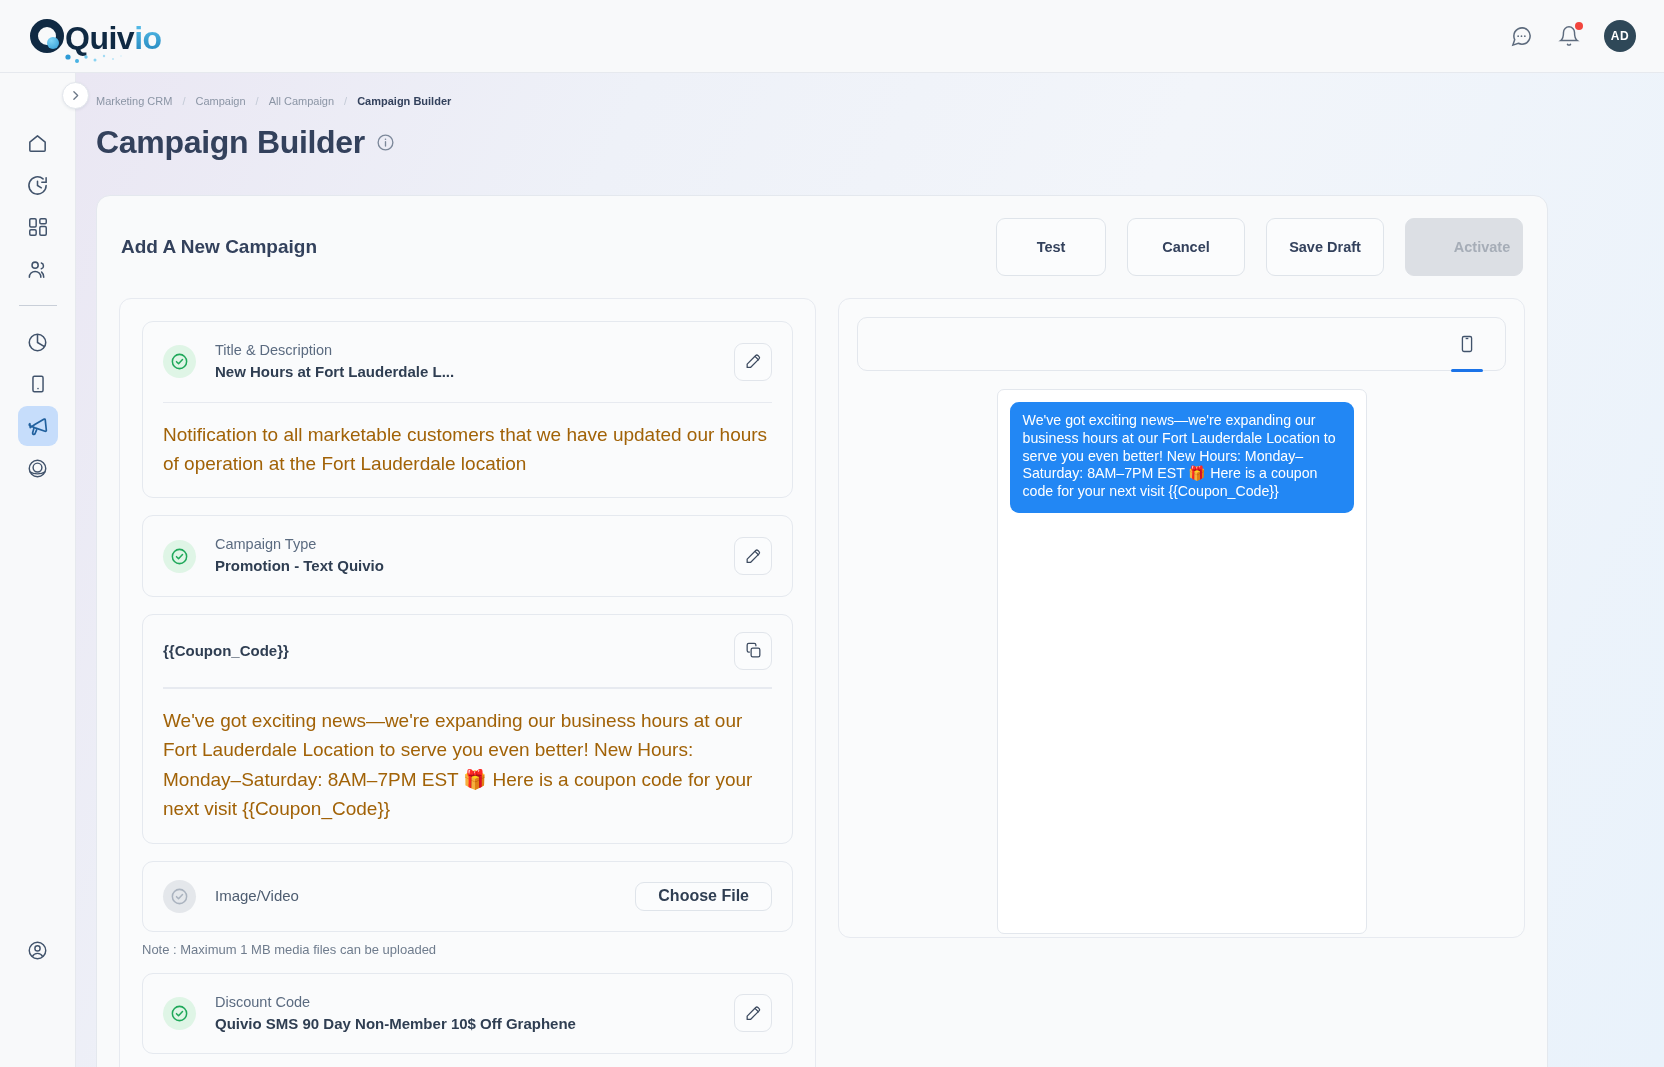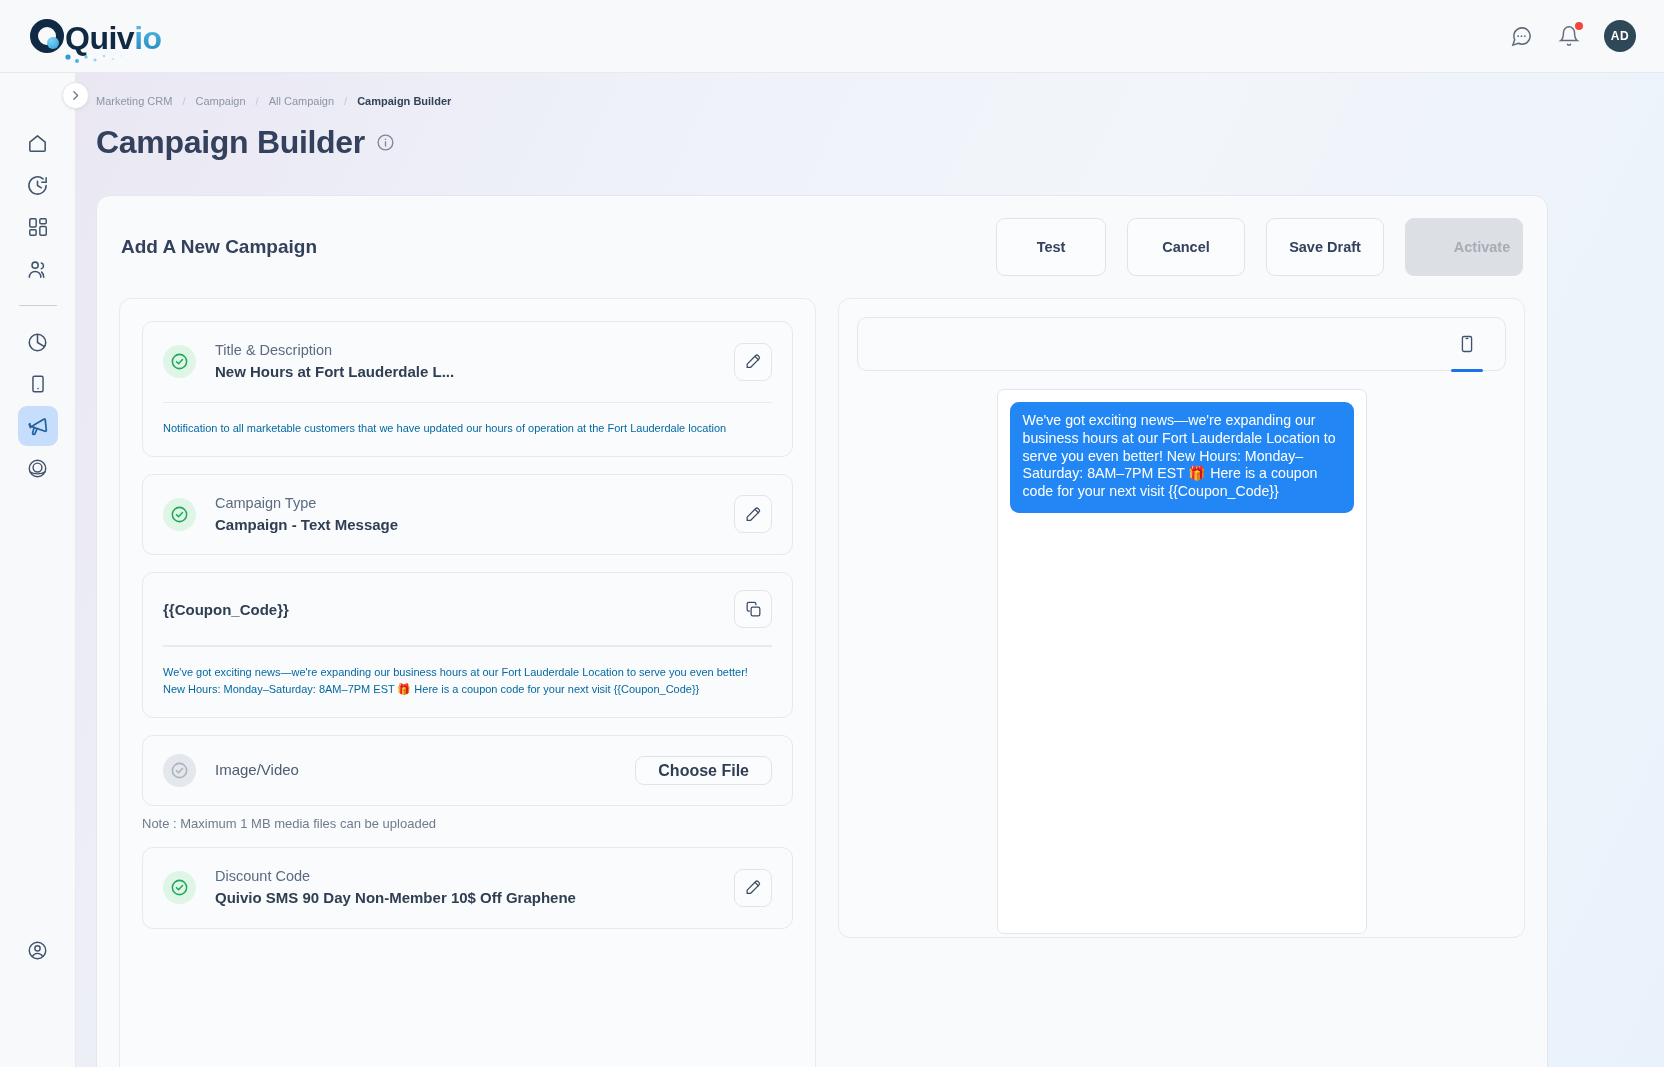--- a/index.html
+++ b/index.html
@@ -152,21 +152,21 @@
   .sec-val { font-size: 15px; font-weight: 700; color: #2f3e52; line-height: 1.5; white-space: nowrap; overflow: hidden; text-overflow: ellipsis; }
   .sq-btn {
     width: 38px; height: 38px; border-radius: 9px;
     background: #fbfcfd; border: 1px solid #e1e5eb;
     display: flex; align-items: center; justify-content: center; cursor: pointer;
     flex: 0 0 auto;
   }
   .sec-divider { height: 1px; background: #e7eaf0; margin: 0 20px; }
   .sec-body {
     padding: 17px 20px 19px 20px;
-    font-size: 11px; color: #0369a1; line-height: 1.55;
+    font-size: 19px; color: #a16207; line-height: 1.55;
   }
   .coupon-row {
     display: flex; align-items: center; justify-content: space-between;
     padding: 17px 20px;
   }
   .coupon-txt { font-size: 15px; font-weight: 700; color: #2f3e52; }
   .choose-file {
     height: 29px; padding: 0 22px; border-radius: 9px;
     background: #fbfcfd; border: 1px solid #dfe4ea;
     font-size: 16px; font-weight: 700; color: #2f3e52;
@@ -380,21 +380,21 @@
         <div class="sec">
           <div class="sec-head">
             <div class="check">
               <svg width="19" height="19" viewBox="0 0 24 24" fill="none" stroke="#1fa85a" stroke-width="1.9" stroke-linecap="round" stroke-linejoin="round">
                 <circle cx="12" cy="12" r="9"></circle>
                   <path d="M8.2 12.2l2.6 2.6 5-5.4"></path>
               </svg>
             </div>
             <div class="sec-labels">
               <div class="sec-sub">Campaign Type</div>
-              <div class="sec-val">Campaign - Text Message</div>
+              <div class="sec-val">Promotion - Text Quivio</div>
             </div>
             <div class="sq-btn">
               <svg width="19" height="19" viewBox="0 0 24 24" fill="none" stroke="#3d4b60" stroke-width="1.6" stroke-linecap="round" stroke-linejoin="round">
                 <path d="M4 19.5h4.2L19 8.7a2 2 0 0 0 0-2.8l-1.4-1.4a2 2 0 0 0-2.8 0L4 15.3z"></path>
                   <path d="M14.2 5.8l4 4"></path>
               </svg>
             </div>
           </div>
         </div>
 

